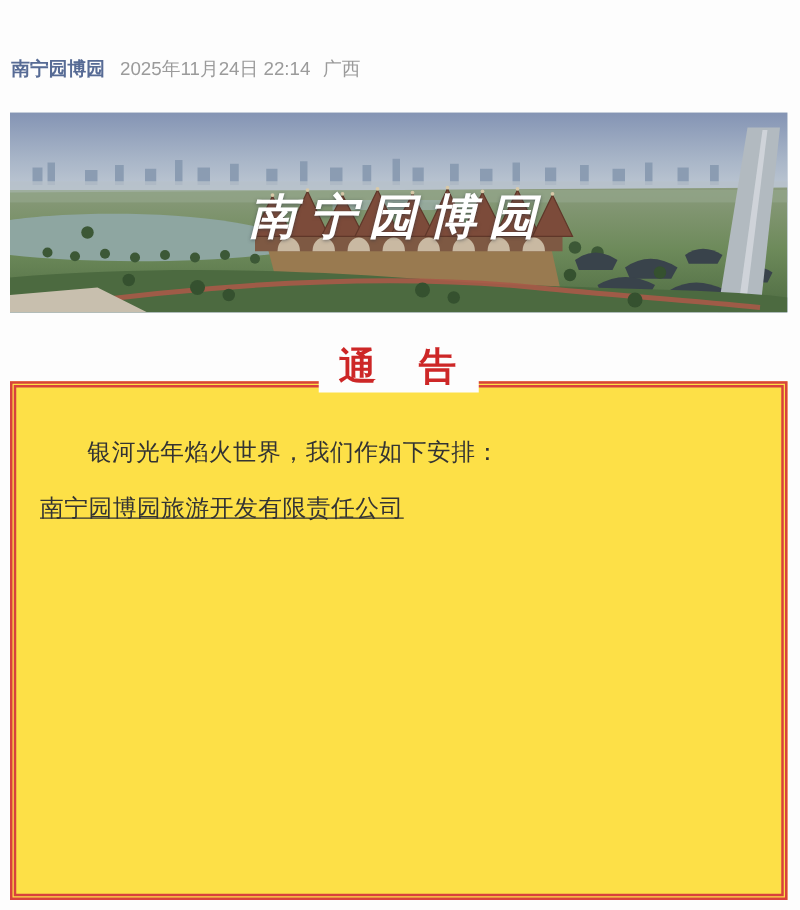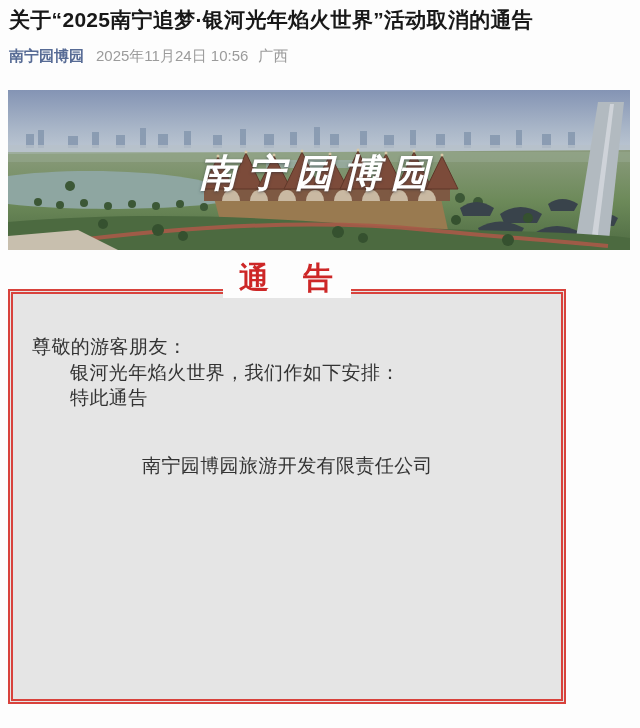--- a/index.html
+++ b/index.html
@@ -36,56 +36,56 @@
     text-align:center;
     font-family:"DejaVu Serif","Liberation Serif",serif;
     font-size:38px;font-weight:700;font-style:italic;
     color:#ffffff;letter-spacing:10px;
     text-shadow:0 1px 3px rgba(40,50,60,.55);
     pointer-events:none;
   }
 
   
   .notice-box{
-    position:absolute;left:8px;top:289px;width:558px;height:415px;
+    position:absolute;left:8px;top:305px;width:622px;height:415px;
     box-sizing:border-box;
     border:5px double #d8423c;
-    background:#e5e5e5;
+    background:#fde047;
   }
   .notice-heading{
     position:absolute;top:-37px;left:50%;transform:translateX(-50%);
     background:#fdfdfd;
     padding:0 16px;
     font-size:30px;line-height:41px;font-weight:700;
     color:#cd2727;letter-spacing:2px;white-space:nowrap;
   }
   .notice-body{
     padding:40px 16px 0 19px;
     font-size:19px;line-height:25.5px;color:#333333;
     letter-spacing:.4px;
   }
   .notice-body p{margin:0;}
   .notice-body p.indent{text-indent:2em;}
   .red-bold{color:#e73c3c;font-weight:700;}
   .sig-block{
-    margin-top:39px;
-    text-align:center;
+    margin-top:16px;
+    text-align:left;
     line-height:31px;
     padding-right:2px;
+    text-decoration:underline;
   }
 </style>
 </head>
 <body>
 
 <div class="page">
 
-  <h1 class="article-title">关于“2025南宁追梦·银河光年焰火世界”活动取消的通告</h1>
 
   <div class="byline">
-    <span class="account">南宁园博园</span><span class="time">2025年11月24日 10:56</span><span class="loc">广西</span>
+    <span class="account">南宁园博园</span><span class="time">2025年11月24日 22:14</span><span class="loc">广西</span>
   </div>
 
   <div class="banner">
     <svg width="622" height="160" viewBox="0 0 622 160">
       <defs>
         <linearGradient id="sky" x1="0" y1="0" x2="0" y2="1">
           <stop offset="0" stop-color="#8494b4"></stop>
           <stop offset="0.55" stop-color="#a9b6c8"></stop>
           <stop offset="1" stop-color="#c4cdd6"></stop>
         </linearGradient>
@@ -213,22 +213,20 @@
         <circle cx="448" cy="130" r="5"></circle>
           <circle cx="520" cy="128" r="5"></circle>
       </g>
     </svg>
     <div class="banner-caption">南宁园博园</div>
   </div>
 
   <div class="notice-box">
     <div class="notice-heading">通　告</div>
     <div class="notice-body">
-      <p>尊敬的游客朋友：</p>
       <p class="indent">银河光年焰火世界，我们作如下安排：</p>
-      <p class="indent">特此通告</p>
       <div class="sig-block">
         <p>南宁园博园旅游开发有限责任公司</p>
       </div>
     </div>
   </div>
 
 </div>
 
 </body></html>

